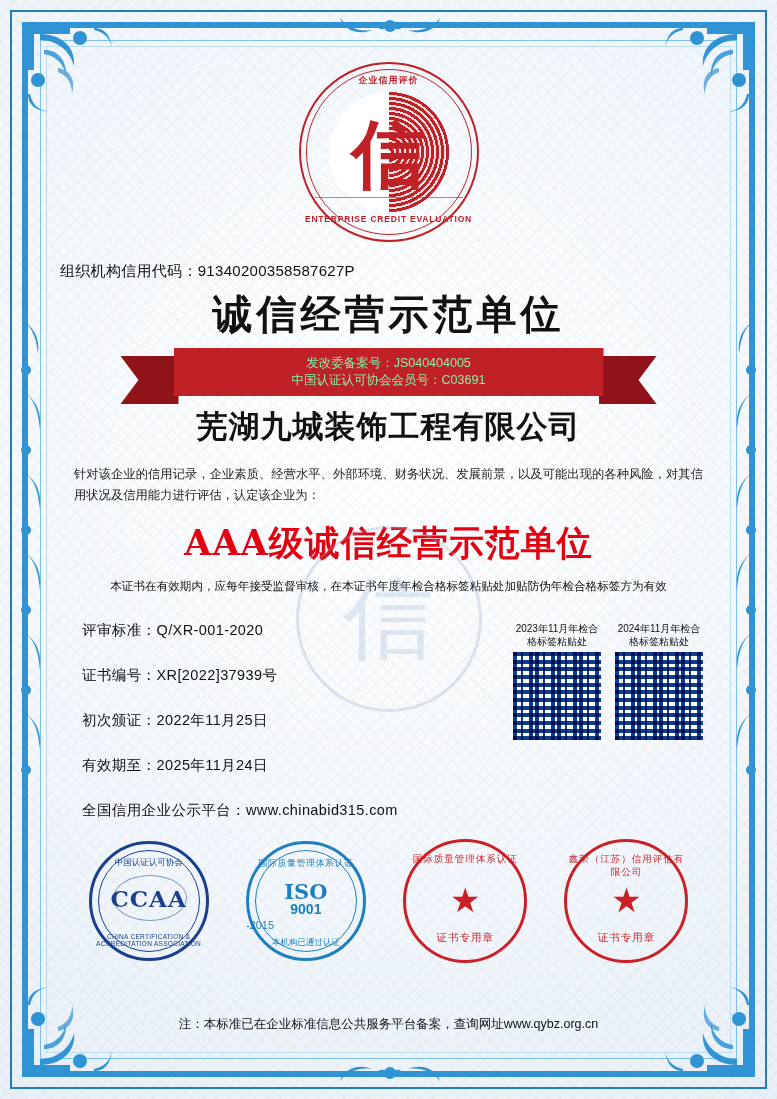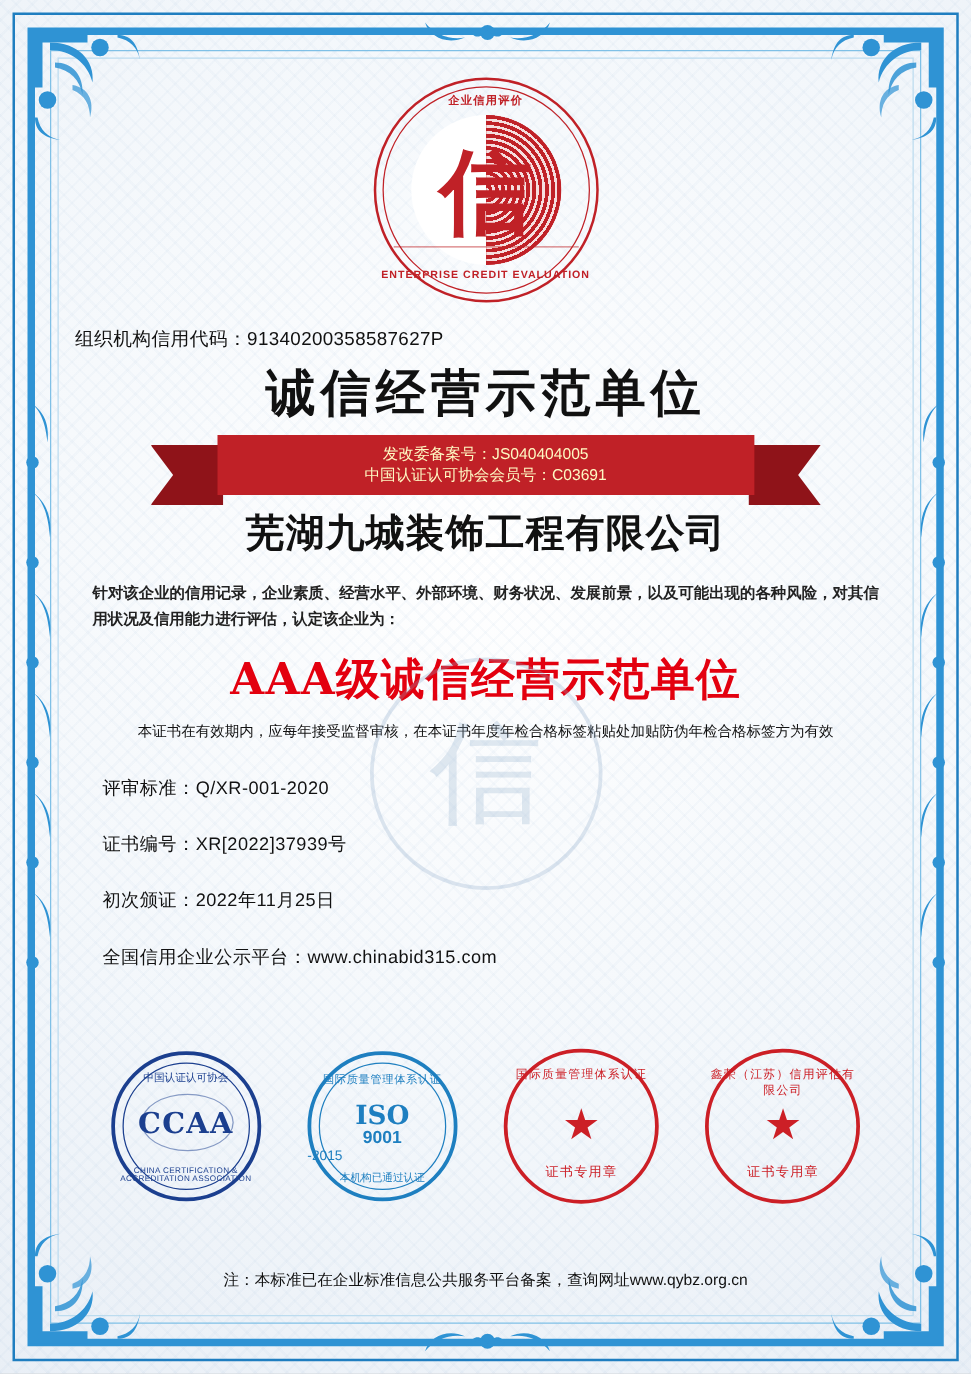--- a/index.html
+++ b/index.html
@@ -101,37 +101,37 @@
     text-align:center;
     font-family:"DejaVu Serif", serif;
     font-weight:bold;font-size:40px;color:#111;margin-top:6px;letter-spacing:4px;
   }
   
   .ribbon-wrap{position:relative;height:58px;margin-top:6px;}
   .ribbon{
     position:absolute;left:50%;transform:translateX(-50%);
     width:430px;height:48px;background:#c02127;
     display:flex;flex-direction:column;align-items:center;justify-content:center;
-    color:#fef9c3;font-size:12.5px;line-height:17px;
+    color:#86efac;font-size:12.5px;line-height:17px;
     clip-path:polygon(0 0,100% 0,100% 100%,0 100%);
     z-index:2;
   }
   .ribbon-tail{
     position:absolute;top:8px;width:58px;height:48px;background:#8f1319;z-index:1;
   }
   .ribbon-tail.left{left:50%;margin-left:-268px;clip-path:polygon(0 0,100% 0,100% 100%,0 100%,18px 50%);}
   .ribbon-tail.right{left:50%;margin-left:210px;clip-path:polygon(0 0,100% 0,40px 50%,100% 100%,0 100%);}
 
   .company{
     text-align:center;
     font-family:"DejaVu Serif", serif;
     font-weight:bold;font-size:31px;color:#111;margin-top:0;letter-spacing:1px;
   }
   .para{
-    margin:16px 14px 12px 14px;font-size:12.3px;line-height:21px;color:#222;text-align:justify;font-weight:bold;
+    margin:16px 14px 12px 14px;font-size:12.3px;line-height:21px;color:#222;text-align:justify;
   }
   .aaa{
     text-align:center;
     font-family:"DejaVu Serif", serif;
     font-weight:bold;font-size:35px;color:#e3000f;margin-top:14px;letter-spacing:1px;
   }
   .note{
     margin:10px 16px 0 16px;font-size:11.6px;color:#111;text-align:center;line-height:18px;
   }
   .fields{margin:12px 0 0 22px;}
@@ -375,24 +375,37 @@
       <div class="field">
         <span>评审标准：</span><span>Q/XR-001-2020</span>
       </div>
       <div class="field">
         <span>证书编号：</span><span>XR[2022]37939号</span>
       </div>
       <div class="field">
         <span>初次颁证：</span><span>2022年11月25日</span>
       </div>
       <div class="field">
+        <span>有效期至：</span><span>2025年11月24日</span>
+      </div>
+      <div class="field">
         <span>全国信用企业公示平台：</span><span>www.chinabid315.com</span>
       </div>
     </div>
 
+    <div class="qr-area">
+      <div class="qr-box">
+        <div class="qr-cap">2023年11月年检合格标签粘贴处</div>
+        <div class="qr"></div>
+      </div>
+      <div class="qr-box">
+        <div class="qr-cap">2024年11月年检合格标签粘贴处</div>
+        <div class="qr"></div>
+      </div>
+    </div>
 
     <div class="watermark">信</div>
 
     <div class="seals">
 
       <div class="seal seal-blue">
         <div class="outer"></div>
         <div class="inner"></div>
         <div class="globe"></div>
         <div class="ttext">中国认证认可协会</div>

